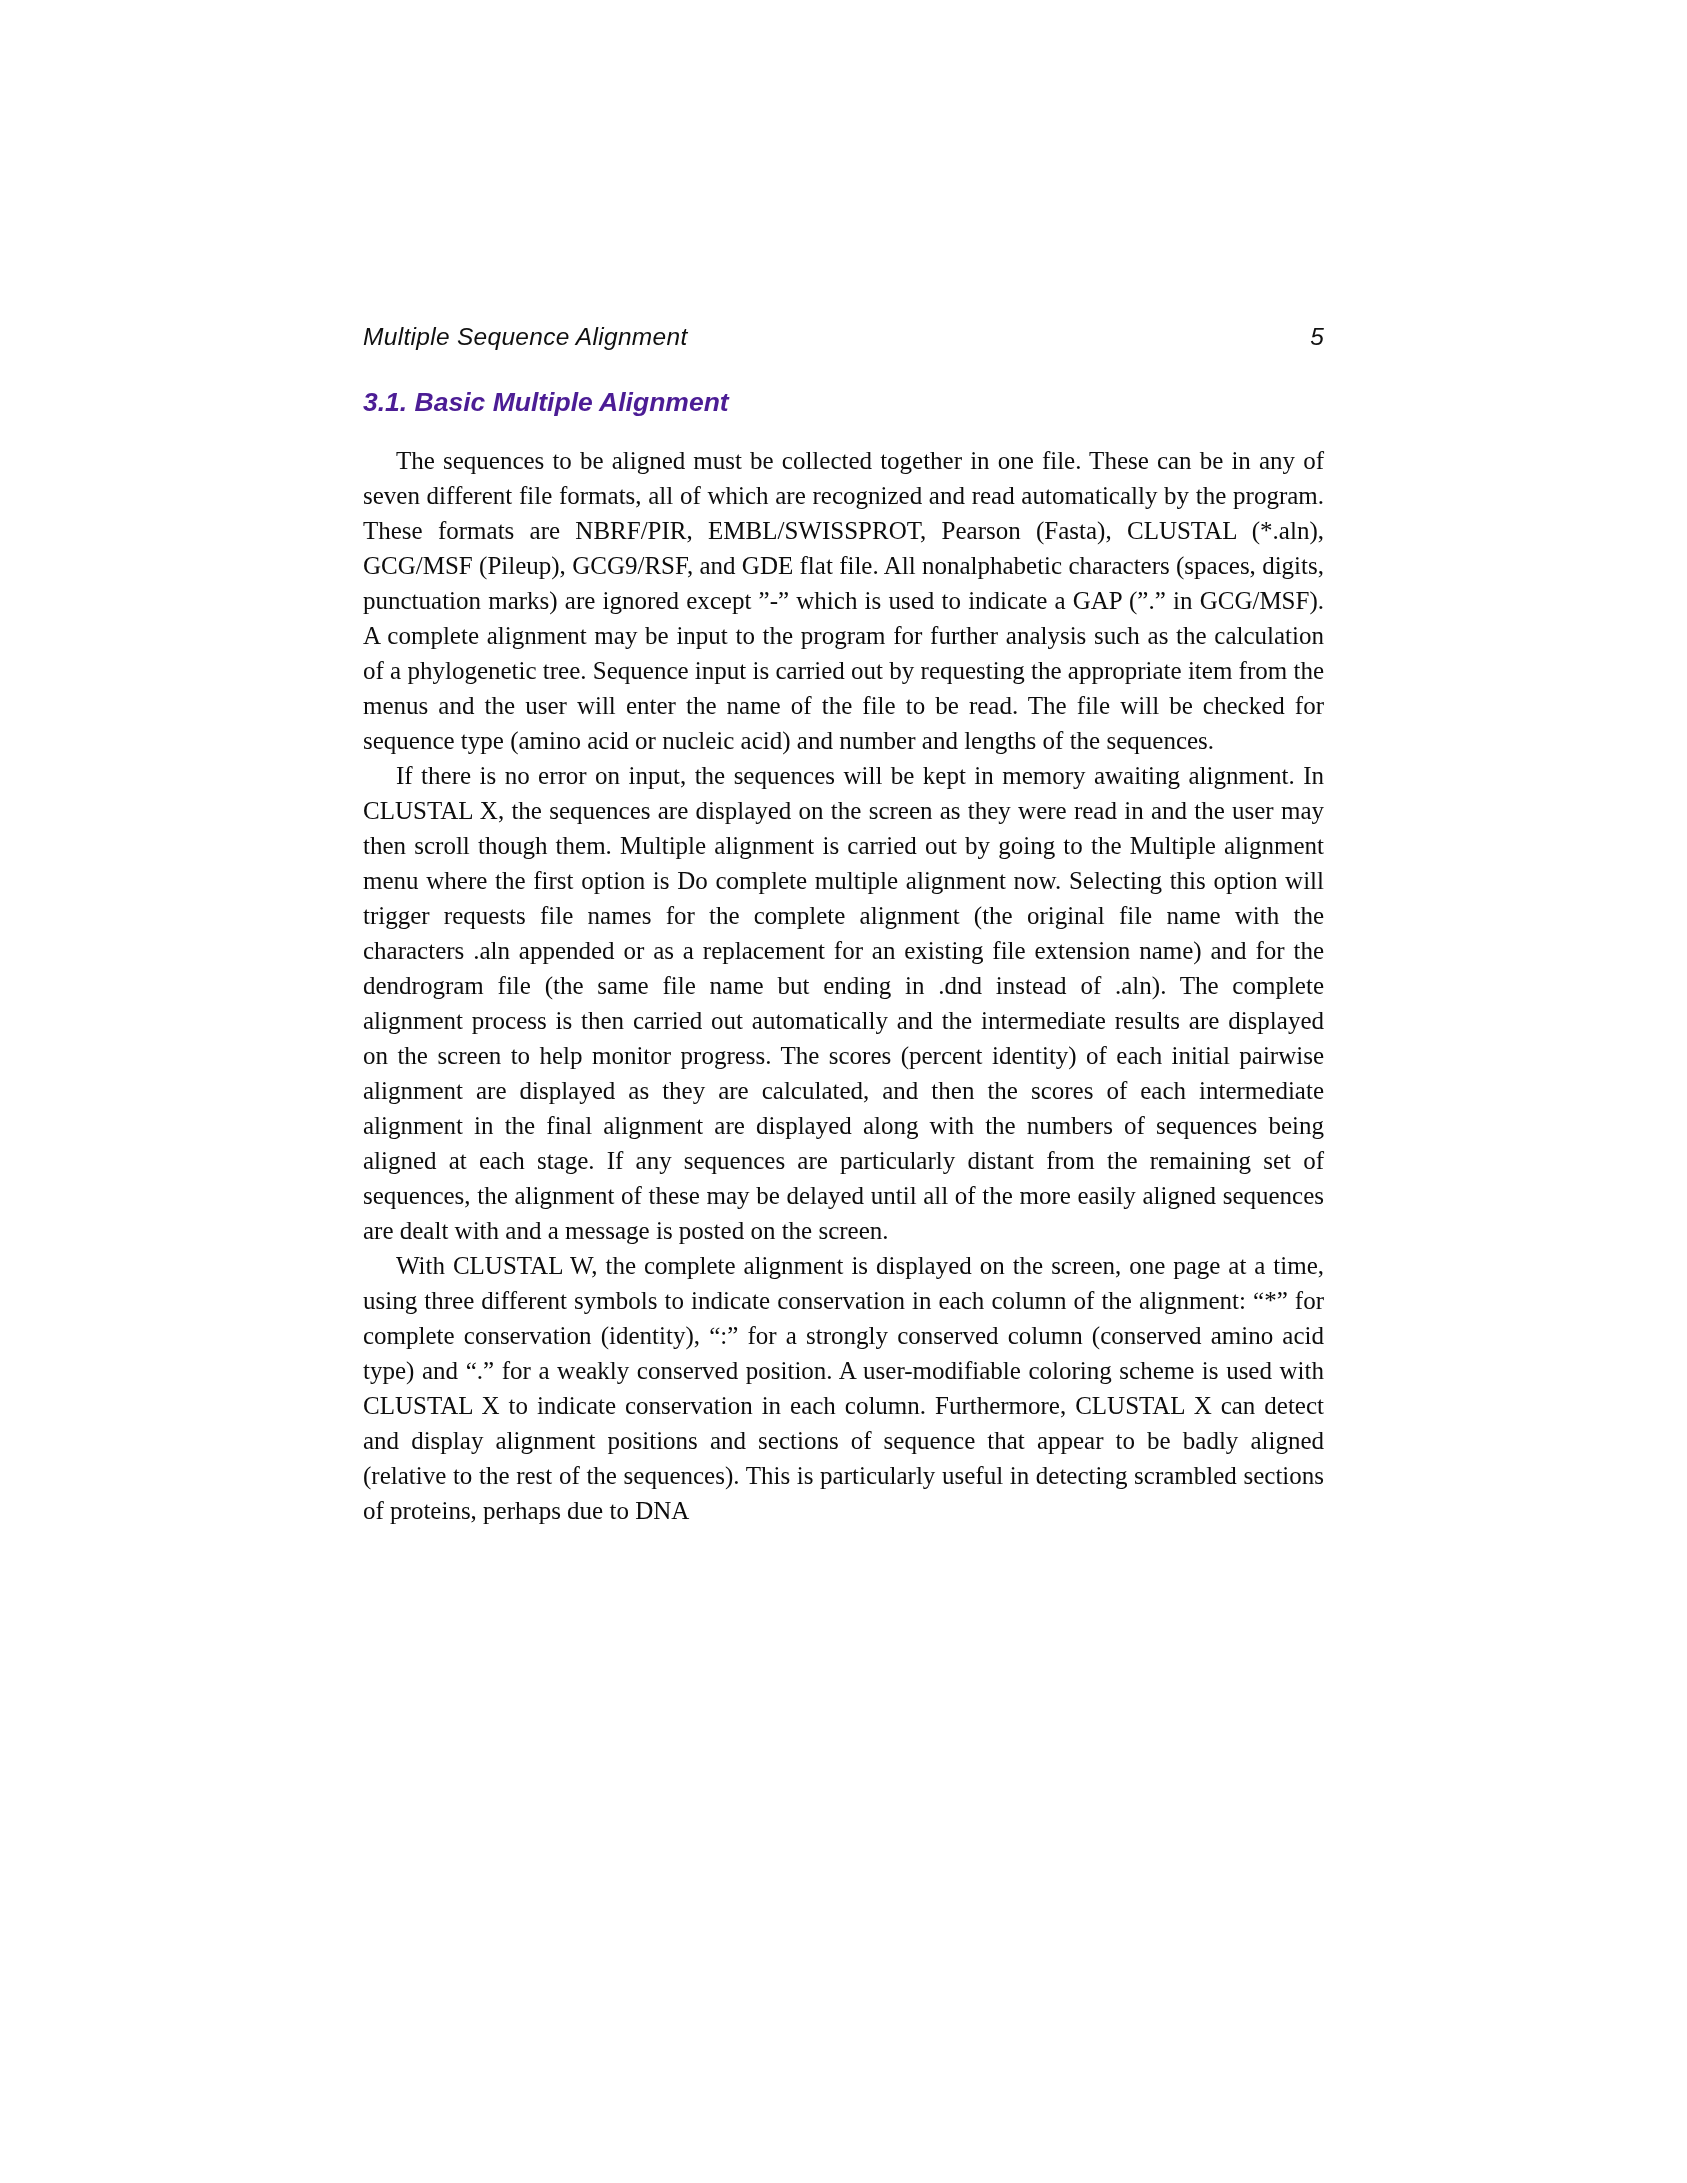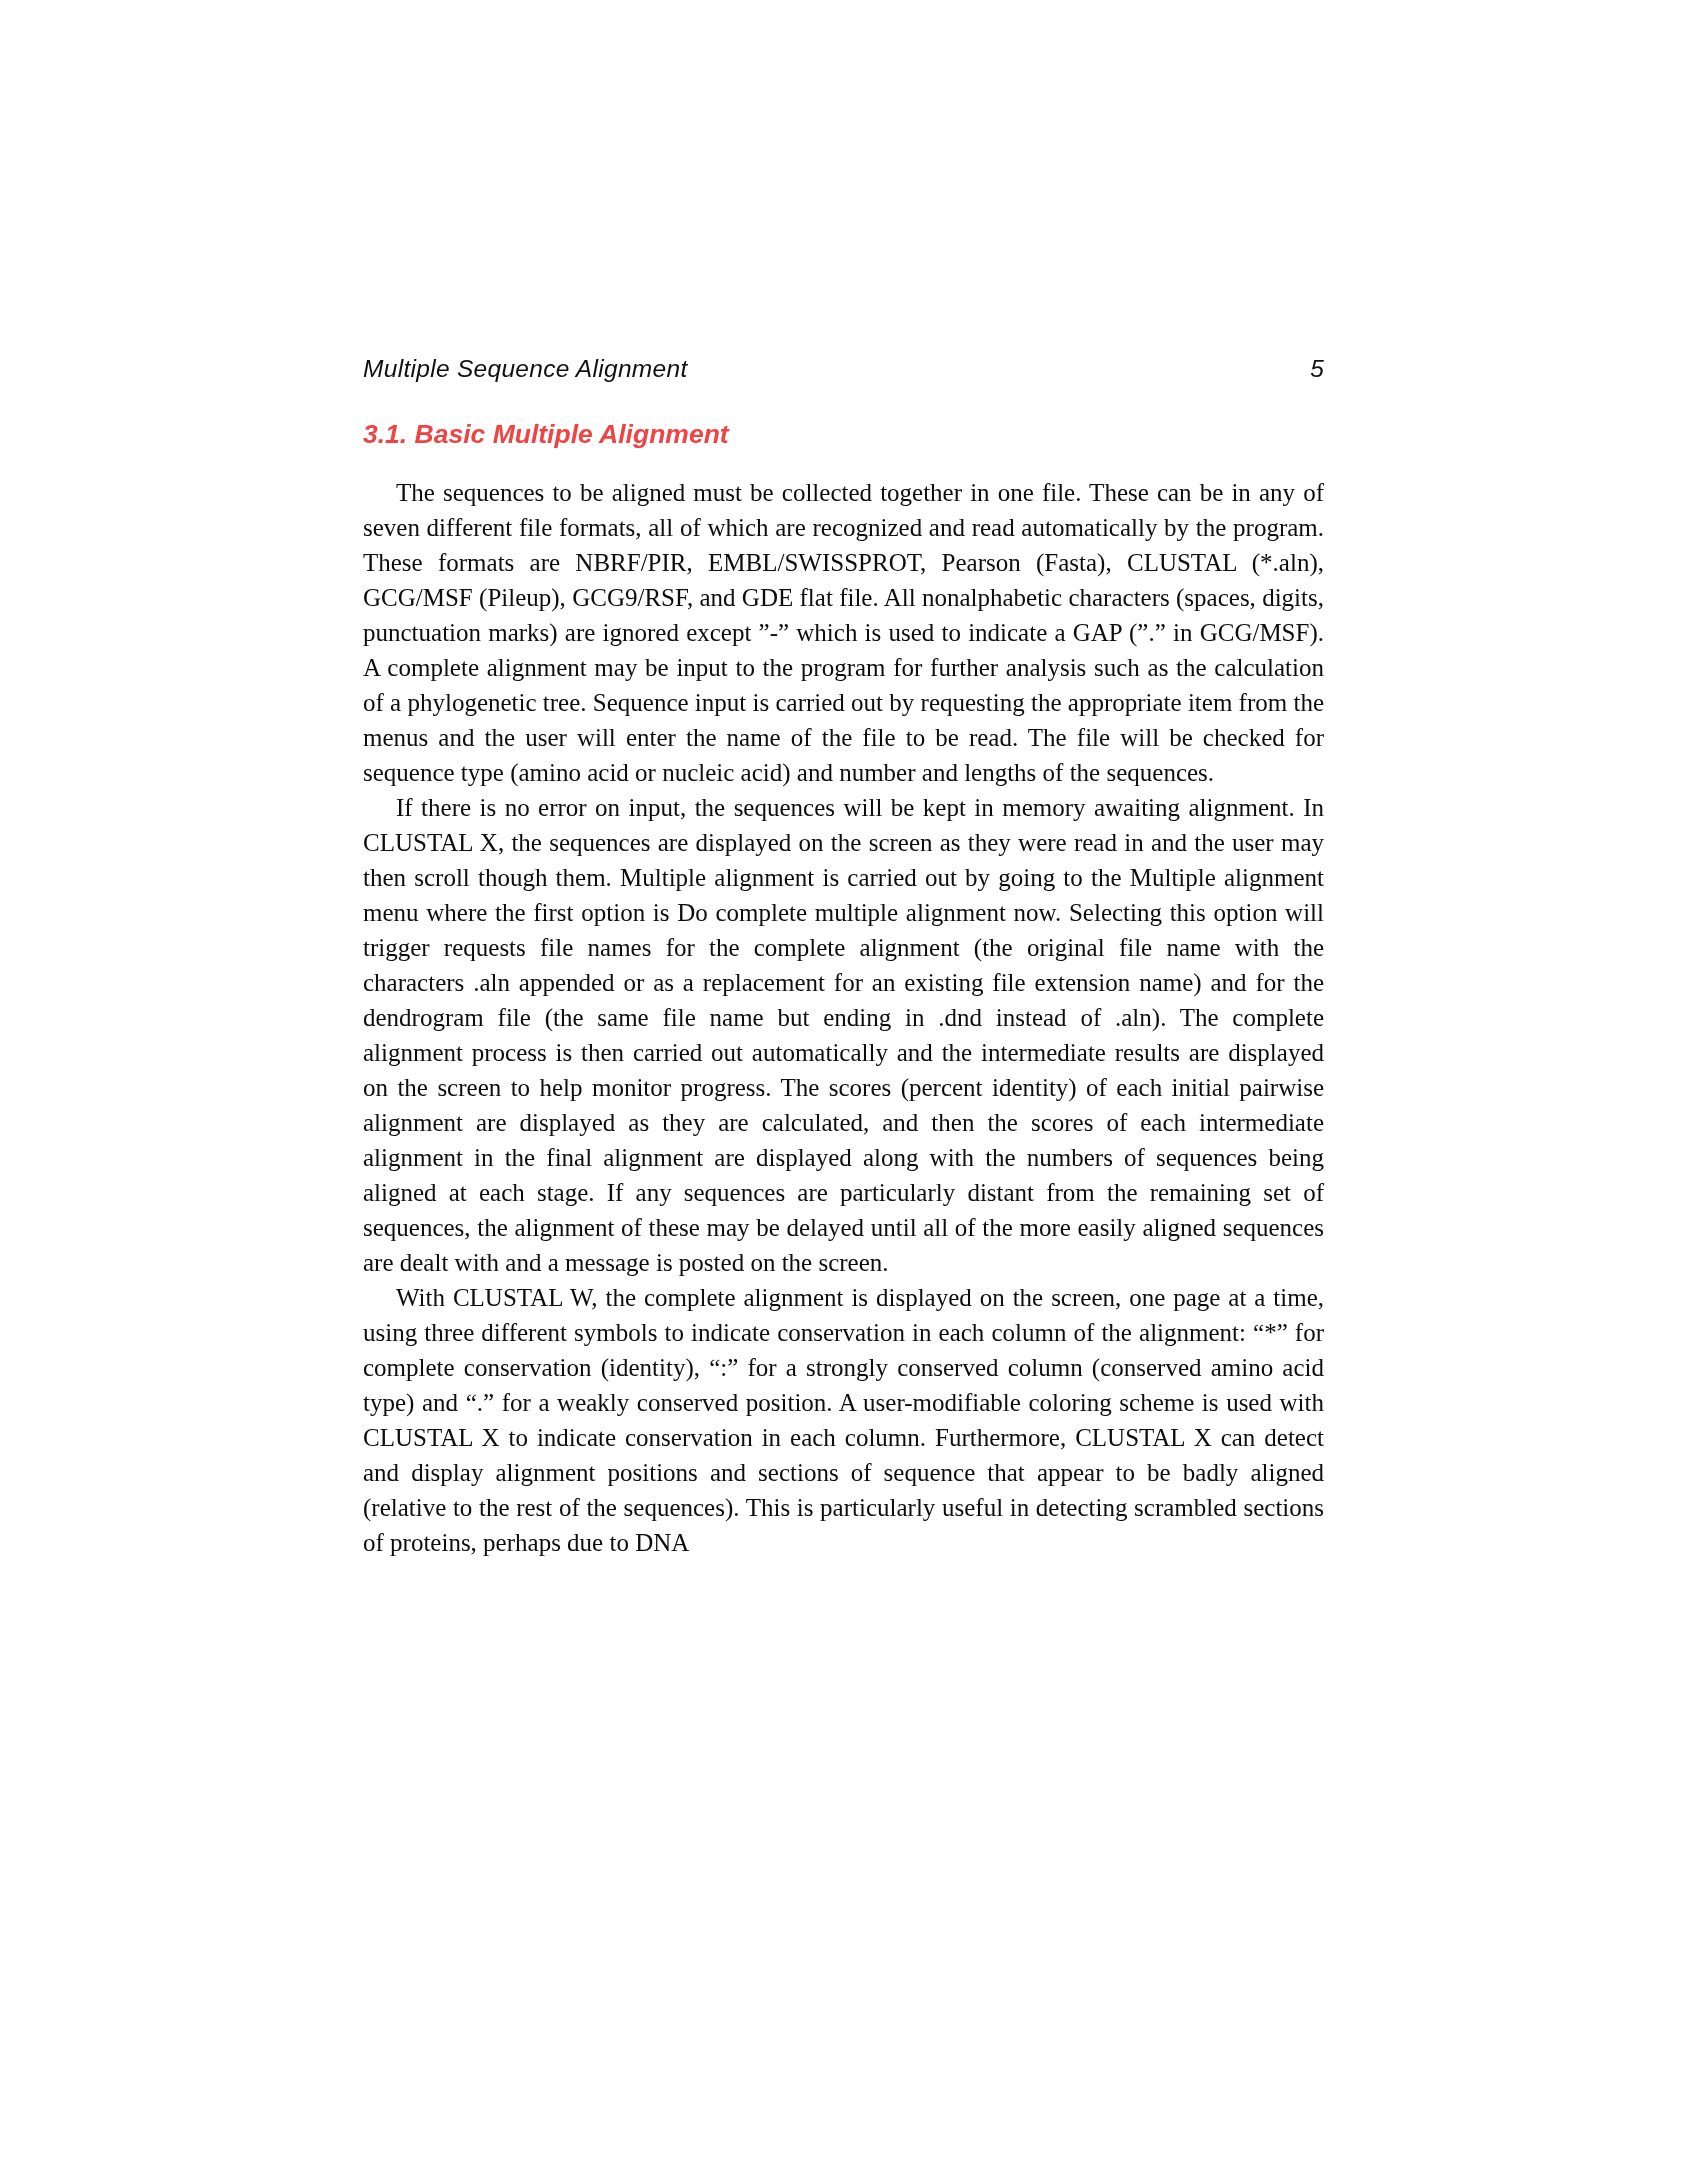--- a/index.html
+++ b/index.html
@@ -25,41 +25,40 @@
     justify-content: space-between;
     align-items: baseline;
     font-family: "Liberation Sans", sans-serif;
     font-style: italic;
     font-size: 24.5px;
     color: #111111;
     margin-bottom: 34px;
   }
   .running-header .title {
     letter-spacing: 0.3px;
-    margin-top: 32px;
   }
   .body-text {
     font-family: "Liberation Serif", serif;
     font-size: 25px;
     line-height: 35px;
     color: #0d0d0d;
     text-align: justify;
   }
   .body-text p {
     margin: 0;
   }
   .body-text p.indent {
     text-indent: 33px;
   }
   .section-heading {
     font-family: "Liberation Sans", sans-serif;
     font-style: italic;
     font-weight: bold;
     font-size: 26.5px;
-    color: #ef4444;
+    color: #4c1d95;
     margin: 29px 0 22.5px 0;
   }
 </style>
 </head>
 <body>
 
 <div class="sheet">
   <div class="content">
 
     <div class="running-header">

